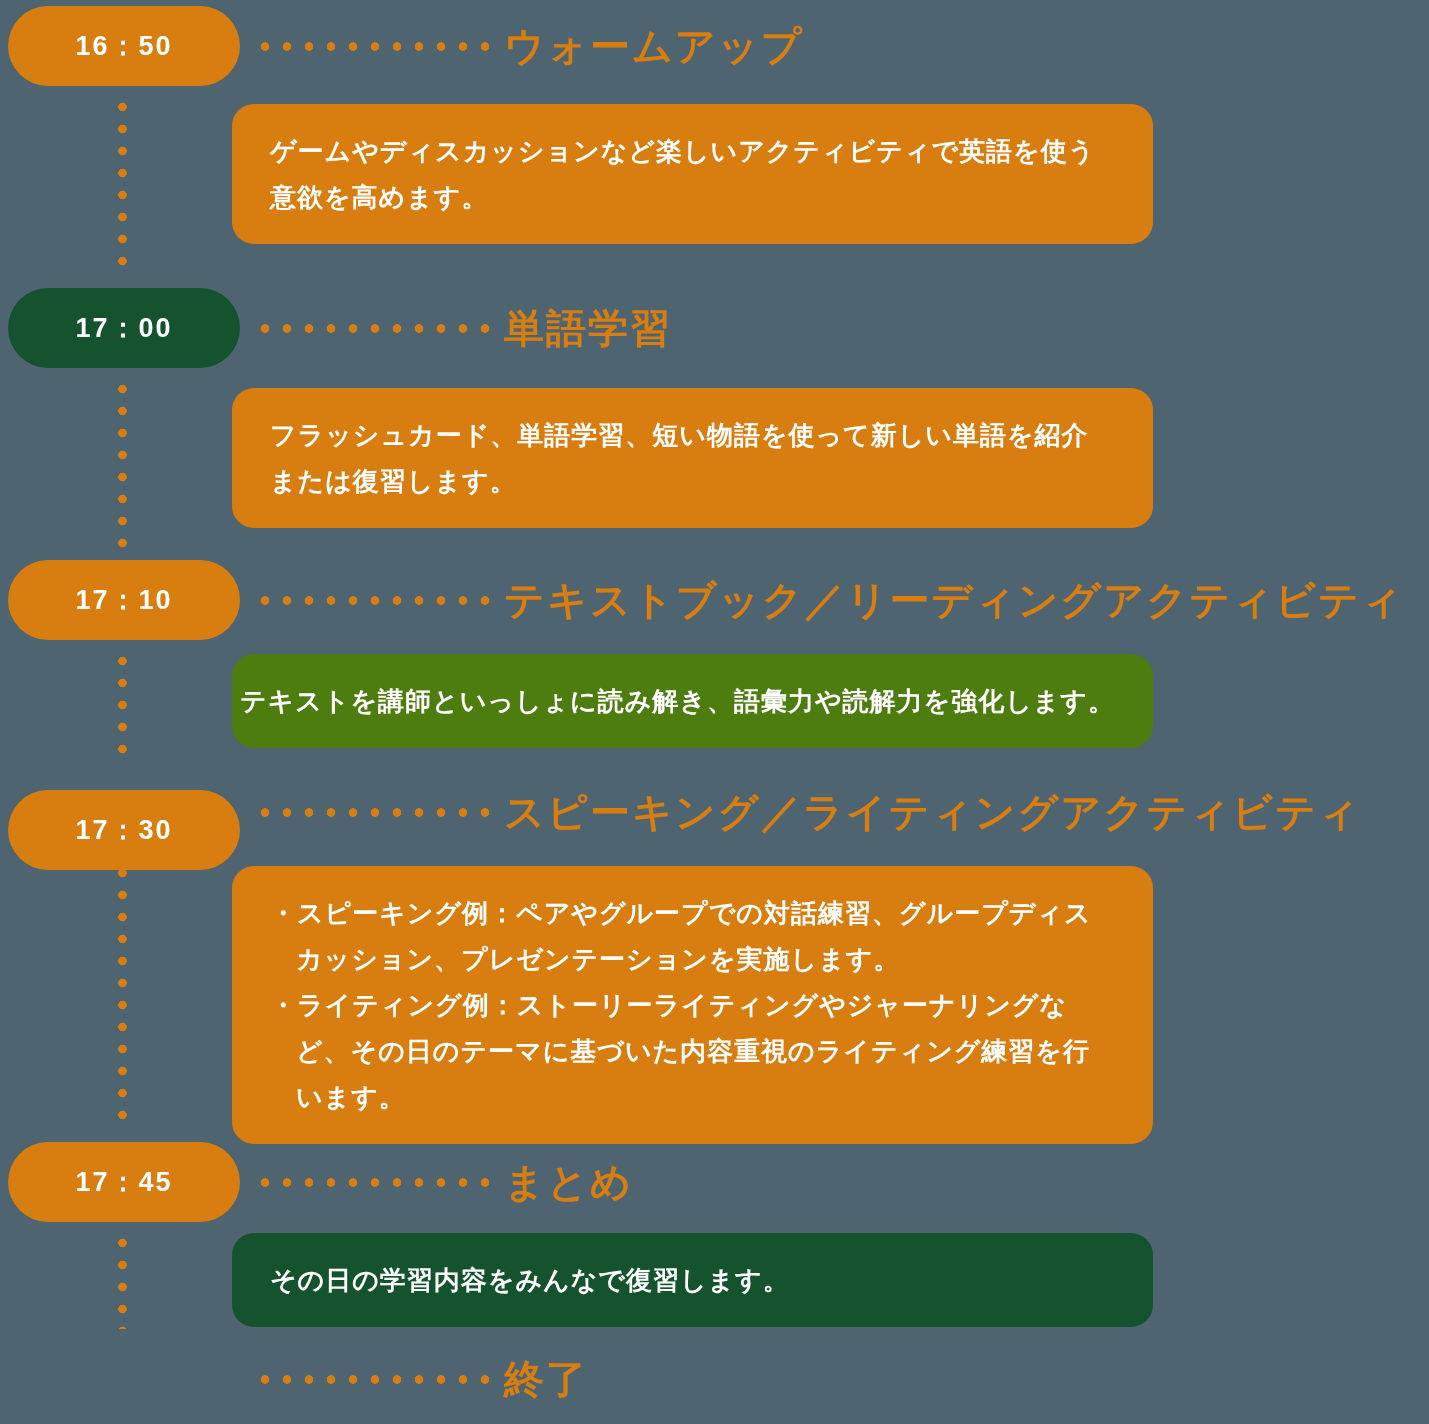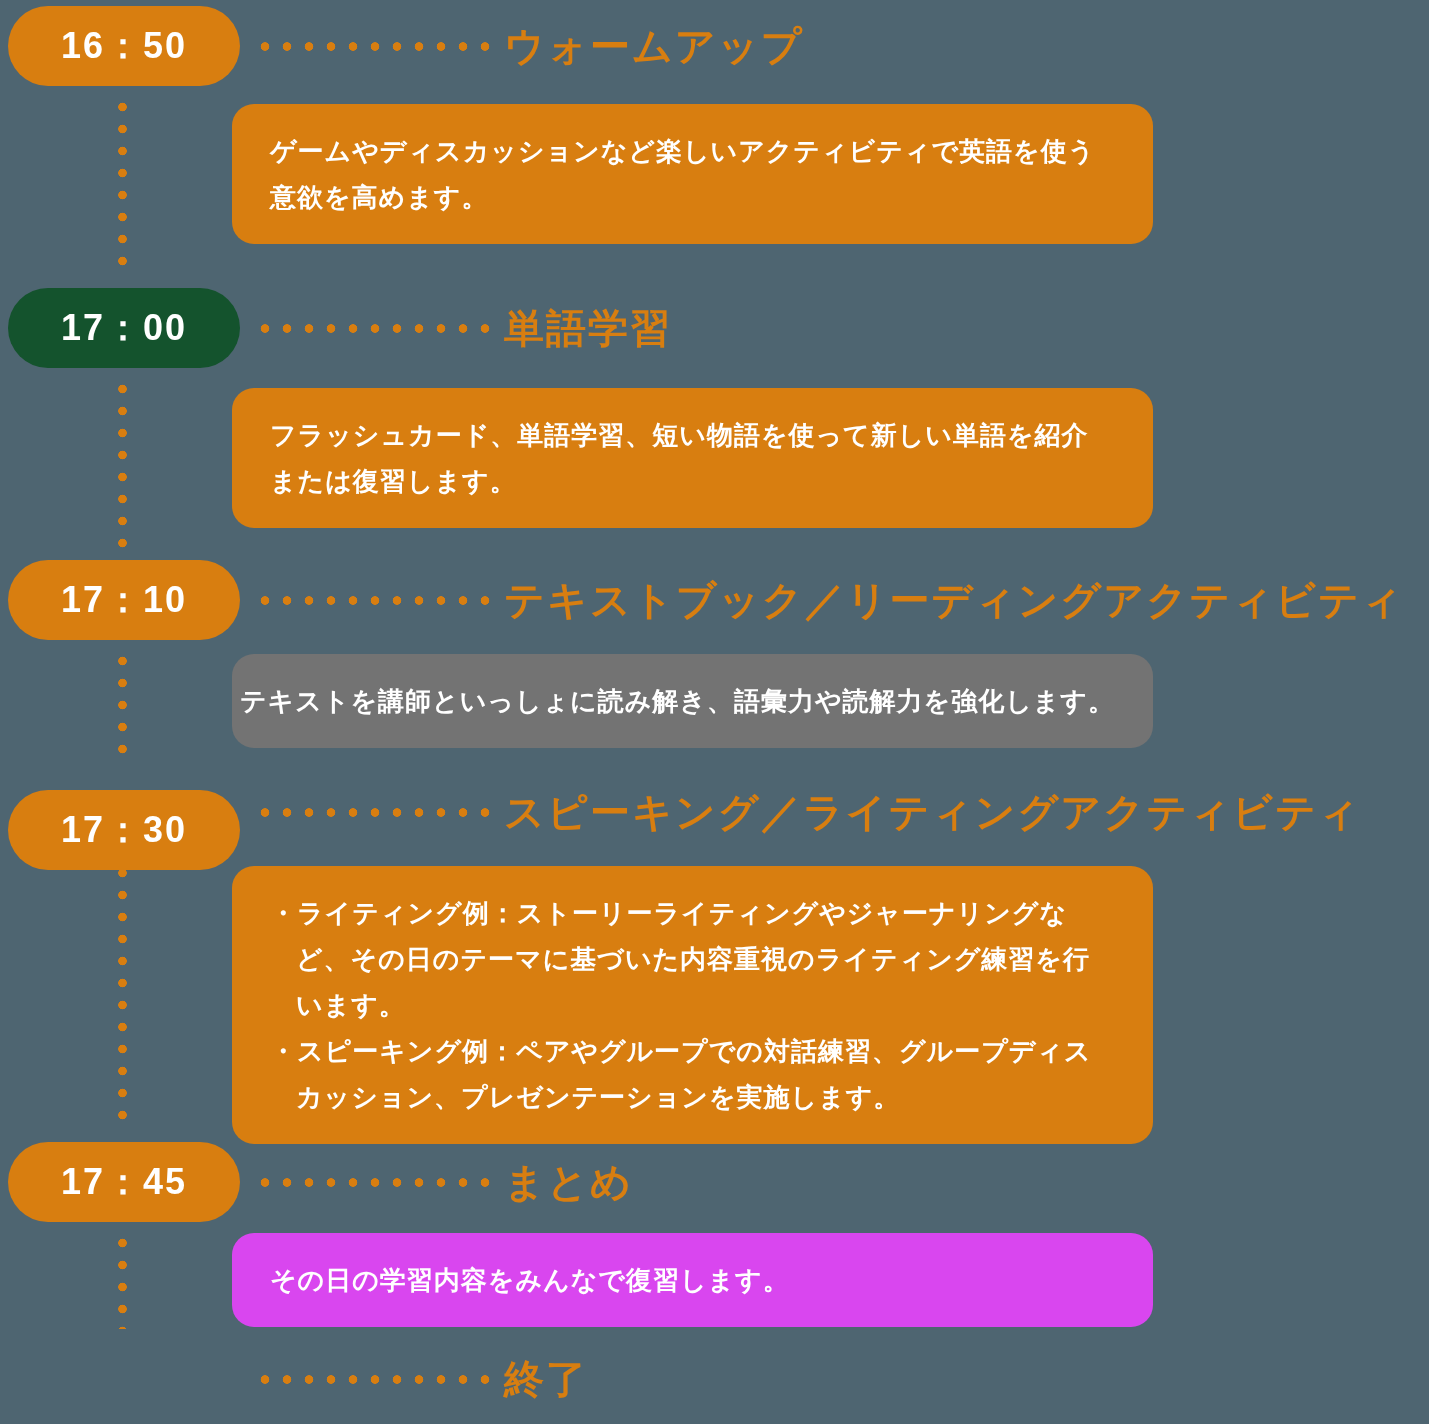--- a/index.html
+++ b/index.html
@@ -12,21 +12,21 @@
   }
   .canvas{
     position:relative;width:var(--w);height:var(--h);
   }
   
   .pill{
     position:absolute;left:8px;width:232px;height:80px;
     border-radius:40px;display:flex;align-items:center;justify-content:center;
   }
   .pill span{
-    color:#fff;font-size:36px;font-weight:bold;letter-spacing:2px;white-space:nowrap;
+    color:#fff;font-size:27px;font-weight:bold;letter-spacing:2px;white-space:nowrap;
   }
   .p0{top:6px}.p1{top:288px}.p2{top:560px}.p3{top:772px}.p4{top:1142px}.p5{top:1339px}
 
   
   .hdots{
     position:absolute;left:254px;width:238px;height:9px;
     background-size:22px 9px;background-repeat:repeat-x;background-position:left center;
   }
   .h0{top:42px}.h1{top:324px}.h2{top:596px}.h3{top:808px}.h4{top:1178px}.h5{top:1375px}
 
@@ -80,43 +80,43 @@
   <div class="card c1" style="background: rgb(216, 126, 16);">
     <span>フラッシュカード、単語学習、短い物語を使って新しい単語を紹介または復習します。</span>
   </div>
 
   <div class="pill p2" style="background: rgb(216, 126, 16);">
     <span>17：10</span>
   </div>
   <div class="hdots h2" style="background-image: radial-gradient(circle, rgb(216, 126, 16) 4px, transparent 4.6px);"></div>
   <div class="title t2" style="color: rgb(216, 126, 16);">テキストブック／リーディングアクティビティ</div>
   <div class="vdots v2" style="background-image: radial-gradient(circle, rgb(216, 126, 16) 4px, transparent 4.6px);"></div>
-  <div class="card c2" style="background: #737373; padding-left: 8px;">
+  <div class="card c2" style="background: #4d7c0f; padding-left: 8px;">
     <span>テキストを講師といっしょに読み解き、語彙力や読解力を強化します。</span>
   </div>
 
   <div class="pill p3" style="background: rgb(216, 126, 16); margin-top: 18px;">
     <span>17：30</span>
   </div>
   <div class="hdots h3" style="background-image: radial-gradient(circle, rgb(216, 126, 16) 4px, transparent 4.6px);"></div>
   <div class="title t3" style="color: rgb(216, 126, 16);">スピーキング／ライティングアクティビティ</div>
   <div class="vdots v3" style="background-image: radial-gradient(circle, rgb(216, 126, 16) 4px, transparent 4.6px);"></div>
   <div class="card c3" style="background: rgb(216, 126, 16);">
     <ul>
+      <li><span>・</span><span>スピーキング例：ペアやグループでの対話練習、グループディスカッション、プレゼンテーションを実施します。</span></li>
       <li><span>・</span><span>ライティング例：ストーリーライティングやジャーナリングなど、その日のテーマに基づいた内容重視のライティング練習を行います。</span></li>
-      <li><span>・</span><span>スピーキング例：ペアやグループでの対話練習、グループディスカッション、プレゼンテーションを実施します。</span></li>
     </ul>
   </div>
 
   <div class="pill p4" style="background: rgb(216, 126, 16);">
     <span>17：45</span>
   </div>
   <div class="hdots h4" style="background-image: radial-gradient(circle, rgb(216, 126, 16) 4px, transparent 4.6px);"></div>
   <div class="title t4" style="color: rgb(216, 126, 16);">まとめ</div>
   <div class="vdots v4" style="background-image: radial-gradient(circle, rgb(216, 126, 16) 4px, transparent 4.6px);"></div>
-  <div class="card c4" style="background: #d946ef;">
+  <div class="card c4" style="background: #14532d;">
     <span>その日の学習内容をみんなで復習します。</span>
   </div>
 
   <div class="hdots h5" style="background-image: radial-gradient(circle, rgb(216, 126, 16) 4px, transparent 4.6px);"></div>
   <div class="title t5" style="color: rgb(216, 126, 16);">終了</div>
 
 </div>
 
 </body></html>

